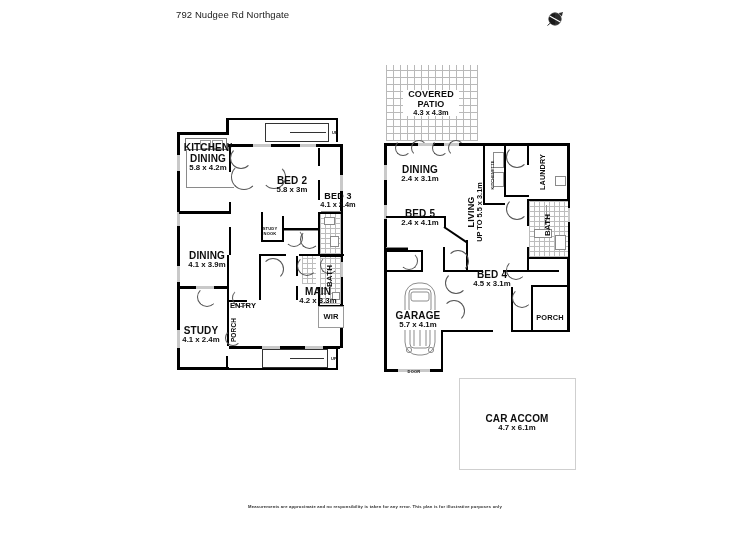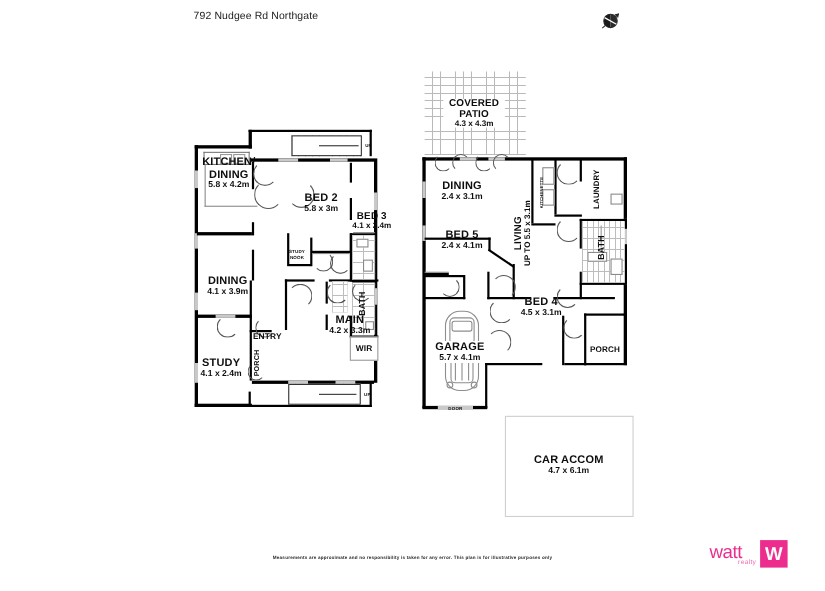--- a/index.html
+++ b/index.html
@@ -375,21 +375,14 @@
   </div>
 
   <div class="boxlite" style="left:459px;top:378px;width:117px;height:92px;"></div>
   <div class="lbl big ctr" style="left:517px;top:423px;">
     <span>CAR ACCOM</span>
     <span class="dim">4.7 x 6.1m</span>
   </div>
 
   <div class="disclaimer">Measurements are approximate and no responsibility is taken for any error. This plan is for illustrative purposes only</div>
 
-  <div class="logo">
-    <div class="logo-word" style="color:#ec2d8e;">watt</div>
-    <div class="logo-sub" style="color:#f06aae;">realty</div>
-    <div class="logo-sq" style="background:#ec2d8e;">
-      <span>W</span>
-    </div>
-  </div>
 
 </div>
 
 </body></html>

